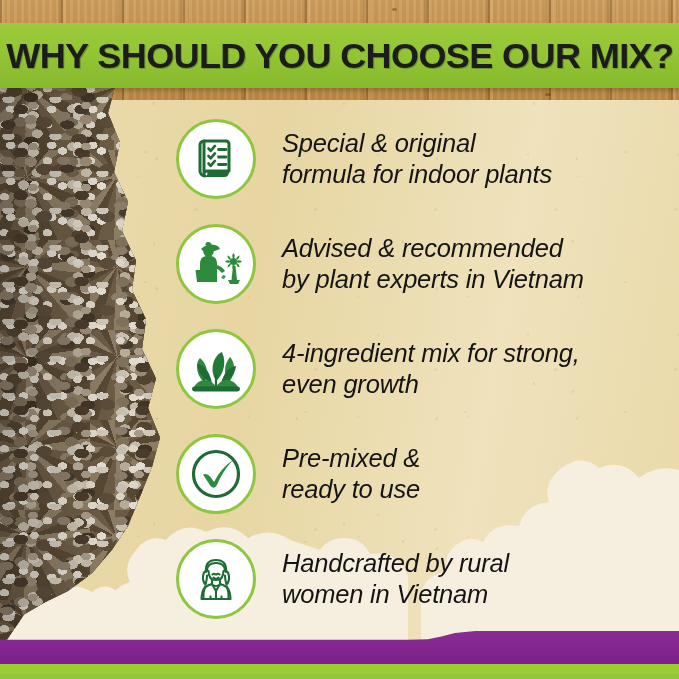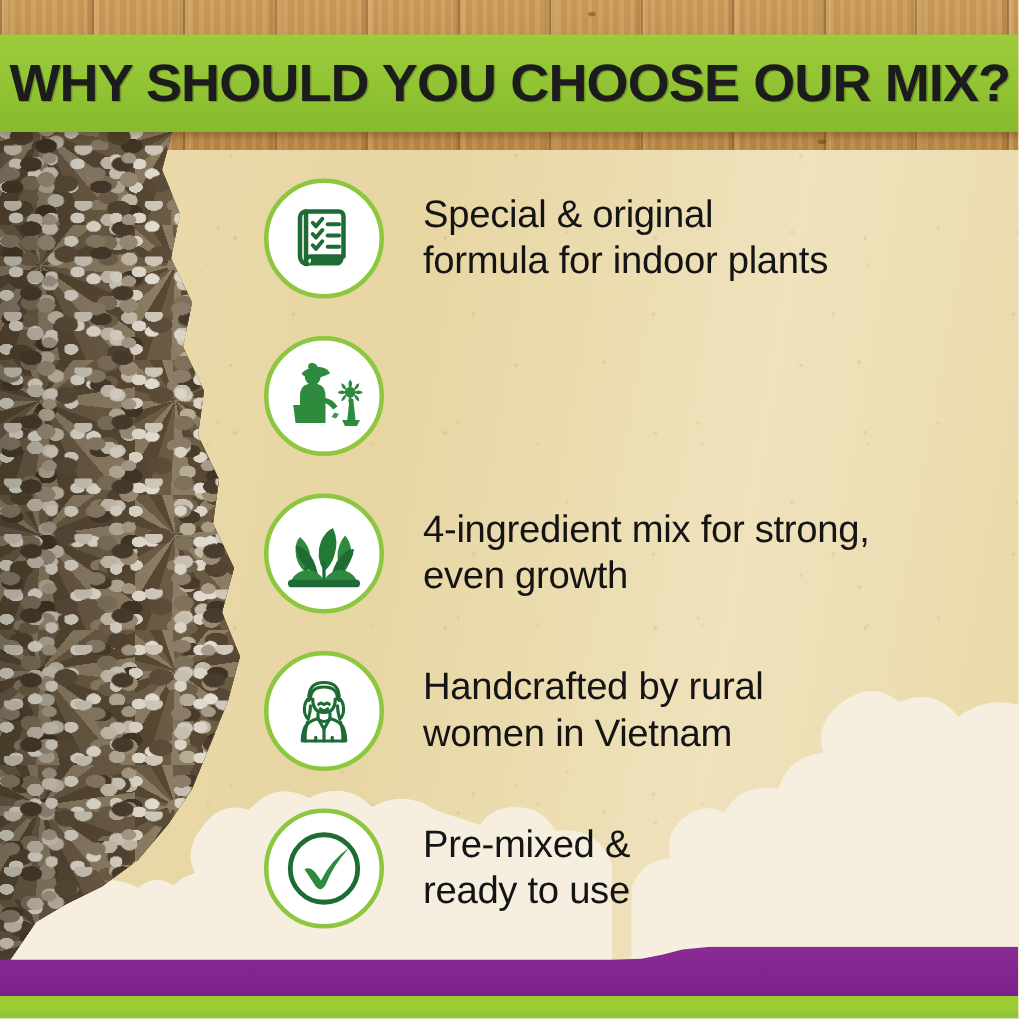--- a/index.html
+++ b/index.html
@@ -147,20 +147,21 @@
   .features {
     position: absolute;
     left: 176px; top: 106px;
     width: 500px;
   }
   .feature {
     position: relative;
     height: 105px;
     display: flex;
     align-items: center;
+    font-style: italic;
   }
   .icon-circle {
     flex: 0 0 auto;
     width: 80px; height: 80px;
     border-radius: 50%;
     background: #FFFFFF;
     border: 3.5px solid #8DC63F;
     box-sizing: border-box;
     display: flex;
     align-items: center;
@@ -274,20 +275,22 @@
             <path d="M52 23.5 q-3 2.5 -6 0 q3 -2.5 6 0 Z"></path>
             <path d="M35 23.5 q3 -2.5 6 0 q-3 2.5 -6 0 Z"></path>
             <path d="M43.5 32 q-2.5 -3 0 -6 q2.5 3 0 6 Z"></path>
             <path d="M49.5 17.5 q0 3.8 -3.5 4.5 q.5 -3.8 3.5 -4.5 Z"></path>
             <path d="M37.5 17.5 q3 .7 3.5 4.5 q-3.5 -.7 -3.5 -4.5 Z"></path>
             <path d="M49.5 29.5 q-3 -.7 -3.5 -4.5 q3.5 .7 3.5 4.5 Z"></path>
             <path d="M37.5 29.5 q.5 -3.8 3.5 -4.5 q-.5 3.8 -3.5 4.5 Z"></path>
           </g>
         </svg>
       </div>
+      <div class="feature-text">Advised &amp; recommended
+by plant experts in Vietnam</div>
     </div>
 
     <div class="feature">
       <div class="icon-circle">
         <svg width="54" height="48" viewBox="0 0 54 48">
           <g fill="#237A36">
             <path d="M27 36 q-6 -10 -2 -20 q3 -7 8 -9 q4 9 1 18 q-2 7 -7 11 Z"></path>
             <path d="M15 37 q-7 -6 -7 -15 q0 -6 3 -9 q6 5 7 13 q1 6 -3 11 Z" fill="#2E8B3E"></path>
             <path d="M40 37 q6 -7 5 -16 q-1 -6 -4 -9 q-5 6 -5 14 q0 7 4 11 z" fill="#2E8B3E"></path>
           </g>
@@ -302,20 +305,31 @@
           </g>
           <g fill="#2E8B3E">
             <path d="M5 42 q4 -7 11 -7 q7 0 11 7 Z"></path>
             <path d="M27 42 q4 -7 11 -7 q7 0 11 7 Z"></path>
           </g>
           <rect x="3" y="41.5" width="48" height="5" rx="2.4" fill="#1F6B35"></rect>
         </svg>
       </div>
       <div class="feature-text">4-ingredient mix for strong,
 even growth</div>
+    </div>
+
+    <div class="feature">
+      <div class="icon-circle">
+        <svg width="56" height="56" viewBox="0 0 56 56">
+          <circle cx="28" cy="28" r="22.5" fill="none" stroke="#1F6B35" stroke-width="3.2"></circle>
+          <path d="M15 28.5 q4 -2 7.5 2.5 l3.5 5 q7 -14 19 -22 q-11 12 -16 25 q-3 5 -6.5 1 Z" fill="#2E8B3E"></path>
+        </svg>
+      </div>
+      <div class="feature-text">Pre-mixed &amp;
+ready to use</div>
     </div>
 
     <div class="feature">
       <div class="icon-circle">
         <svg width="52" height="52" viewBox="0 0 52 52">
           <g fill="none" stroke="#1F6B35" stroke-width="2.1" stroke-linecap="round" stroke-linejoin="round">
             <path d="M16 19 q-1 -12 10 -12 q11 0 10 12"></path>
             <path d="M17 18 q0 -8 9 -8 q9 0 9 8"></path>
             <path d="M18.5 18 q0 9 7.5 9 q7.5 0 7.5 -9"></path>
             <path d="M16.5 17.5 q-3 1 -3.5 6 q-.5 5 2.5 8 q1.5 -5 1.5 -9"></path>
@@ -331,31 +345,20 @@
             <path d="M37 33.5 q2 6 1.5 12.5"></path>
             <path d="M20.5 43.5 l0 2.5"></path>
             <path d="M31.5 43.5 l0 2.5"></path>
           </g>
         </svg>
       </div>
       <div class="feature-text">Handcrafted by rural
 women in Vietnam</div>
     </div>
 
-    <div class="feature">
-      <div class="icon-circle">
-        <svg width="56" height="56" viewBox="0 0 56 56">
-          <circle cx="28" cy="28" r="22.5" fill="none" stroke="#1F6B35" stroke-width="3.2"></circle>
-          <path d="M15 28.5 q4 -2 7.5 2.5 l3.5 5 q7 -14 19 -22 q-11 12 -16 25 q-3 5 -6.5 1 Z" fill="#2E8B3E"></path>
-        </svg>
-      </div>
-      <div class="feature-text">Pre-mixed &amp;
-ready to use</div>
-    </div>
-
   </div>
 
   <div class="purple-band"></div>
   <div class="green-band">
     <div class="green-band-inner"></div>
   </div>
 
 </div>
 
 </body></html>

